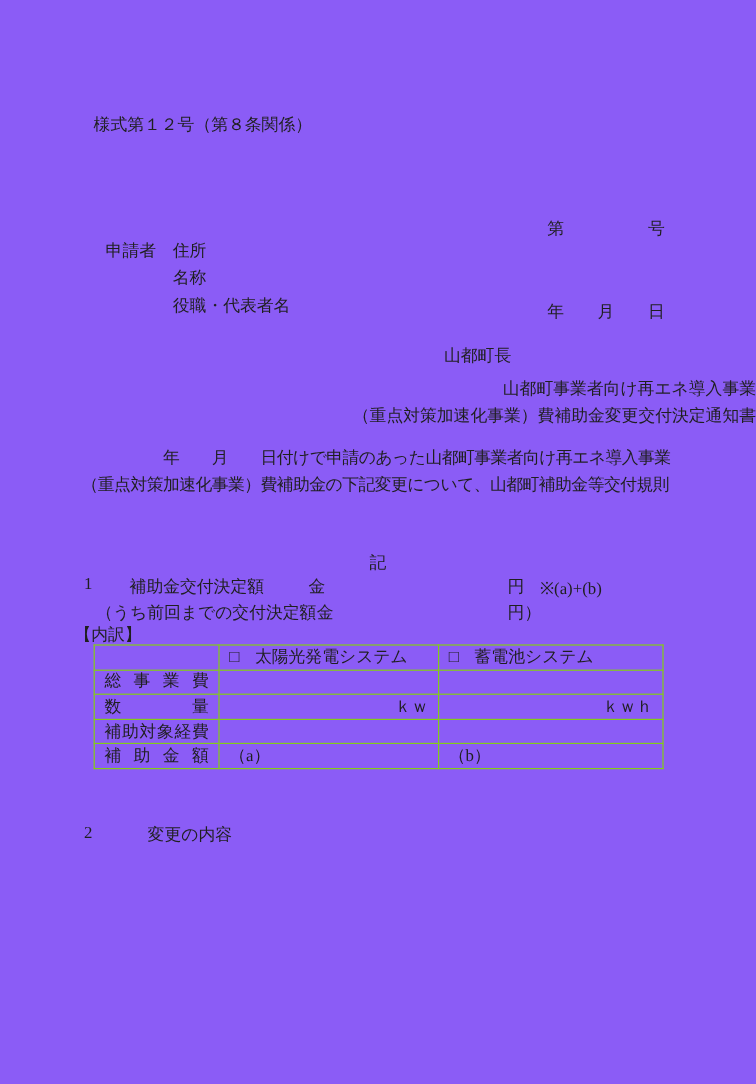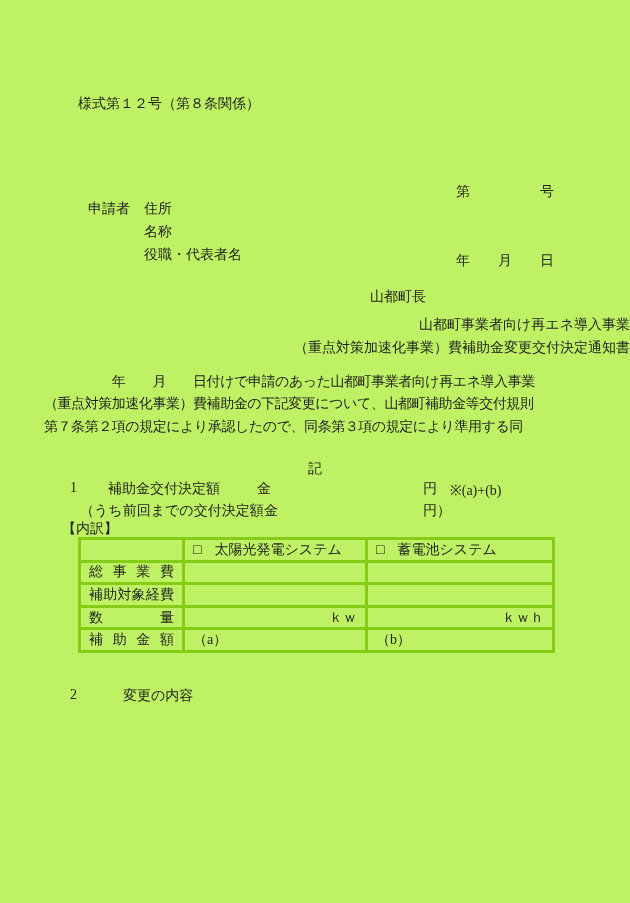--- a/index.html
+++ b/index.html
@@ -1,37 +1,37 @@
 <!DOCTYPE html>
 <html><head>
 <meta charset="utf-8">
 <style>
   html,body{margin:0;padding:0;background:#ffffff;}
   .page{
     position:relative;
     width:630px;height:903px;
-    background:#bef264;
+    background:#8b5cf6;
     font-family:"Liberation Serif","DejaVu Serif",serif;
     font-size:14px;
     color:#1f1f1f;
     overflow:hidden;
   }
   .abs{position:absolute;white-space:pre;}
   .title-block{position:absolute;left:0;top:313px;width:630px;text-align:right;line-height:23px;}
-  .body-line{position:absolute;left:44px;white-space:pre;letter-spacing:-0.45px;}
+  .body-line{position:absolute;left:68px;white-space:pre;letter-spacing:-0.45px;}
   .center-line{position:absolute;left:0;width:630px;text-align:center;}
   .right-block{position:absolute;right:76px;top:134px;text-align:right;line-height:23px;white-space:pre;}
   table.breakdown{
     position:absolute;left:78px;top:537px;
     border-collapse:collapse;table-layout:fixed;
     width:474px;
     font-size:14px;color:#1f1f1f;
   }
   table.breakdown td{
-    border:3px solid #84cc16;
+    border:1px solid #84cc16;
     height:19.6px;
     padding:0 8px;
     vertical-align:middle;
     overflow:hidden;
     margin-top:28px;
   }
   td.lbl{text-align:justify;text-align-last:justify;}
   td.hdr{text-align:left;}
   td.num{text-align:right;}
   td.val{text-align:left;}
@@ -56,21 +56,20 @@
 
   <div class="abs" style="left:370px;top:288px;">山都町長</div>
 
   <div class="title-block">
     <div>山都町事業者向け再エネ導入事業</div>
     <div>（重点対策加速化事業）費補助金変更交付決定通知書</div>
   </div>
 
   <div class="body-line" style="top:373px;">　　　　　年　　月　　日付けで申請のあった山都町事業者向け再エネ導入事業</div>
   <div class="body-line" style="top:395px;">（重点対策加速化事業）費補助金の下記変更について、山都町補助金等交付規則</div>
-  <div class="body-line" style="top:418px;">第７条第２項の規定により承認したので、同条第３項の規定により準用する同</div>
 
   <div class="center-line" style="top:460px;">記</div>
 
   <div>
     <span class="abs" style="left:70px;top:480px;">1</span>
     <span class="abs" style="left:108px;top:480px;">補助金交付決定額</span>
     <span class="abs" style="left:257px;top:480px;">金</span>
     <span class="abs" style="left:423px;top:480px;">円</span>
     <span class="abs" style="left:450px;top:480px;">※(a)+(b)</span>
   </div>
@@ -94,28 +93,28 @@
       <td class="lbl"></td>
       <td class="hdr"><span class="chk">□</span><span class="chk-label">太陽光発電システム</span></td>
       <td class="hdr"><span class="chk">□</span><span class="chk-label">蓄電池システム</span></td>
     </tr>
     <tr>
       <td class="lbl">総事業費</td>
       <td></td>
       <td></td>
     </tr>
     <tr>
+      <td class="lbl">数量</td>
+      <td class="num">ｋｗ</td>
+      <td class="num">ｋｗｈ</td>
+    </tr>
+    <tr>
       <td class="lbl">補助対象経費</td>
       <td></td>
       <td></td>
-    </tr>
-    <tr>
-      <td class="lbl">数量</td>
-      <td class="num">ｋｗ</td>
-      <td class="num">ｋｗｈ</td>
     </tr>
     <tr>
       <td class="lbl">補助金額</td>
       <td class="val">（a）</td>
       <td class="val">（b）</td>
     </tr>
   </tbody>
     </table>
 
   <div>

